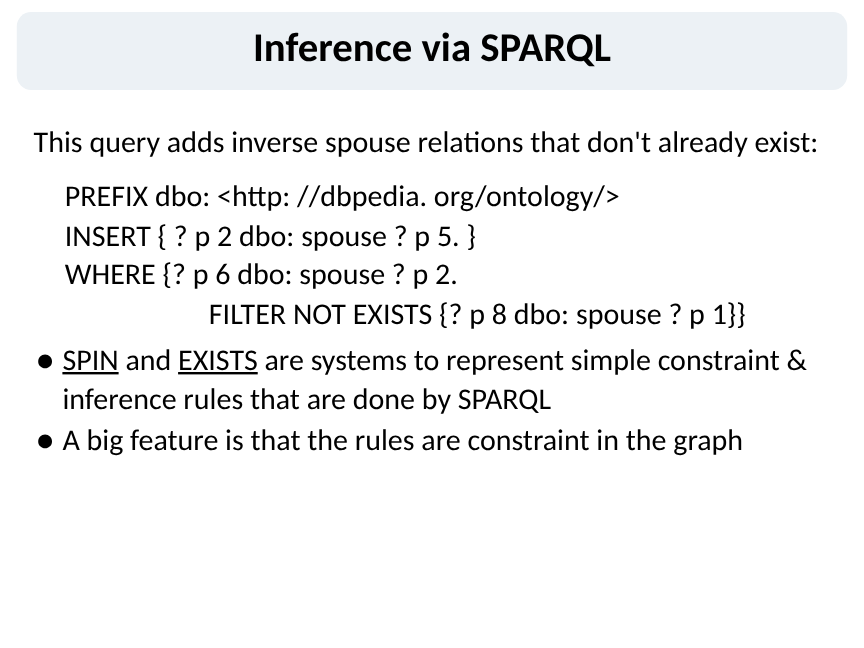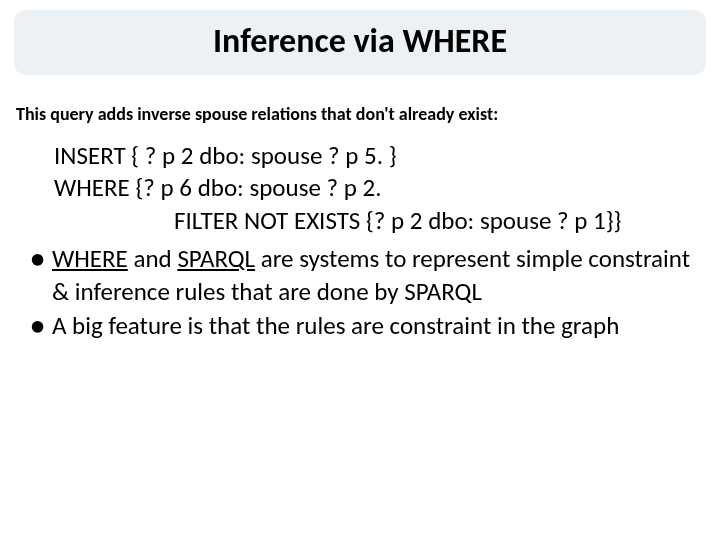--- a/index.html
+++ b/index.html
@@ -17,24 +17,23 @@
     padding: 10px 0 14px 0;
     text-align: center;
     margin-bottom: 28px;
   }
   .title-bar h1 {
     font-size: 34px;
     font-weight: 700;
     color: #000;
   }
   .intro {
-    font-size: 18px;
+    font-size: 25px;
     line-height: 1.25;
-    margin: 0 14px 14px 2px;
-    font-weight: bold;
+    margin: 0 14px 14px 14px;
   }
   .code-block {
     font-size: 25px;
     line-height: 1.3;
     margin-left: 40px;
     margin-right: 14px;
     margin-bottom: 6px;
   }
   .code-block .indent2 { padding-left: 120px; }
   .bullets {
@@ -52,35 +51,36 @@
     text-align: left;
     padding-left: 2px;
   }
   .bullet .txt { flex: 1; }
   .u { text-decoration: underline; }
 </style>
 </head>
 <body>
 
 <div class="title-bar">
-  <h1>Inference via WHERE</h1>
+  <h1>Inference via SPARQL</h1>
 </div>
 
 <p class="intro">This query adds inverse spouse relations that don't already exist:</p>
 
 <div class="code-block">
+  <div>PREFIX dbo: &lt;http: //dbpedia. org/ontology/&gt;</div>
   <div>INSERT { ? p 2 dbo: spouse ? p 5. }</div>
   <div>WHERE {? p 6 dbo: spouse ? p 2.</div>
-  <div class="indent2">FILTER NOT EXISTS {? p 2 dbo: spouse ? p 1}}</div>
+  <div class="indent2">FILTER NOT EXISTS {? p 8 dbo: spouse ? p 1}}</div>
 </div>
 
 <div class="bullets">
   <div class="bullet">
     <span class="dot">●</span>
     <span class="txt">
-      <span class="u">WHERE</span><span> and </span><span class="u">SPARQL</span><span> are systems to represent simple constraint &amp; inference rules that are done by SPARQL</span>
+      <span class="u">SPIN</span><span> and </span><span class="u">EXISTS</span><span> are systems to represent simple constraint &amp; inference rules that are done by SPARQL</span>
     </span>
   </div>
   <div class="bullet">
     <span class="dot">●</span>
     <span class="txt">A big feature is that the rules are constraint in the graph</span>
   </div>
 </div>
 
 </body></html>

